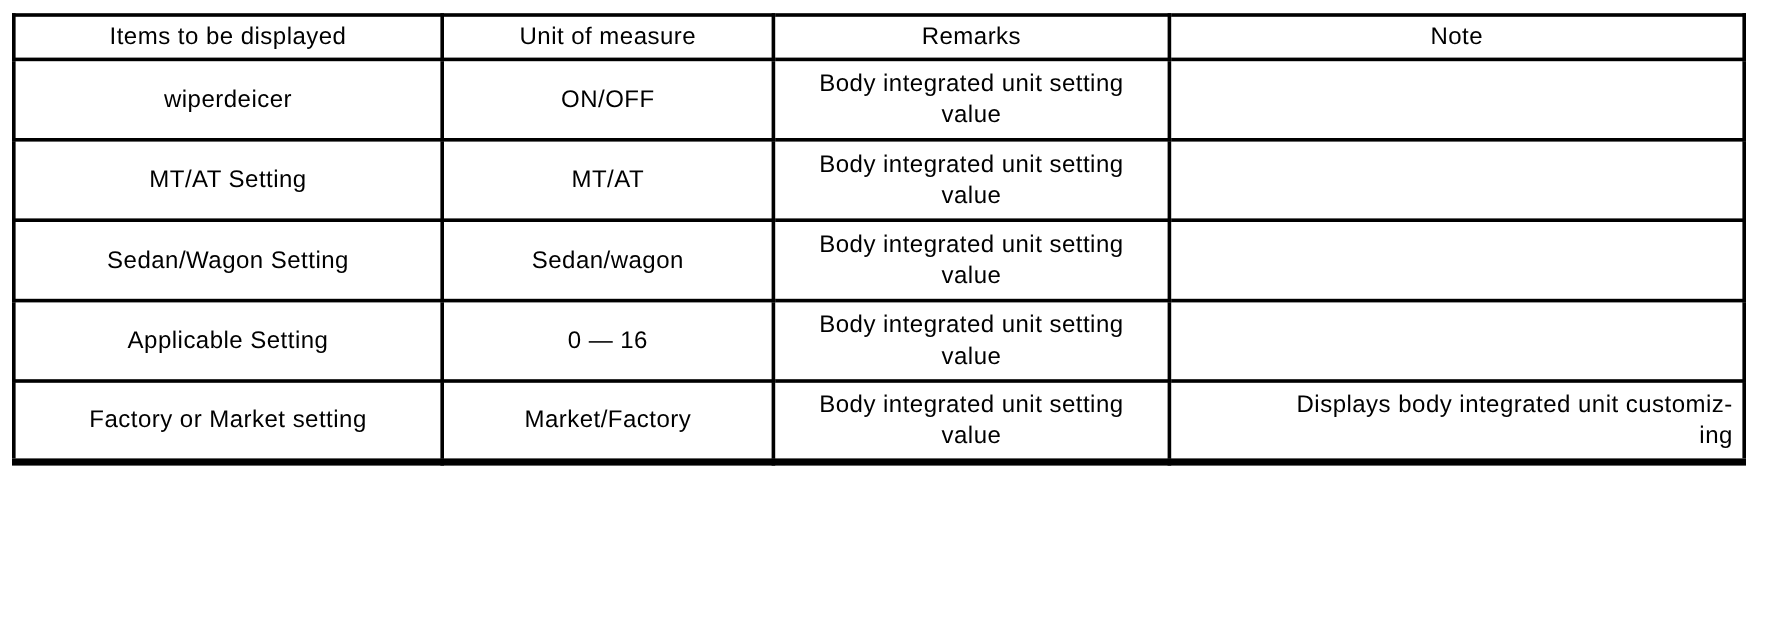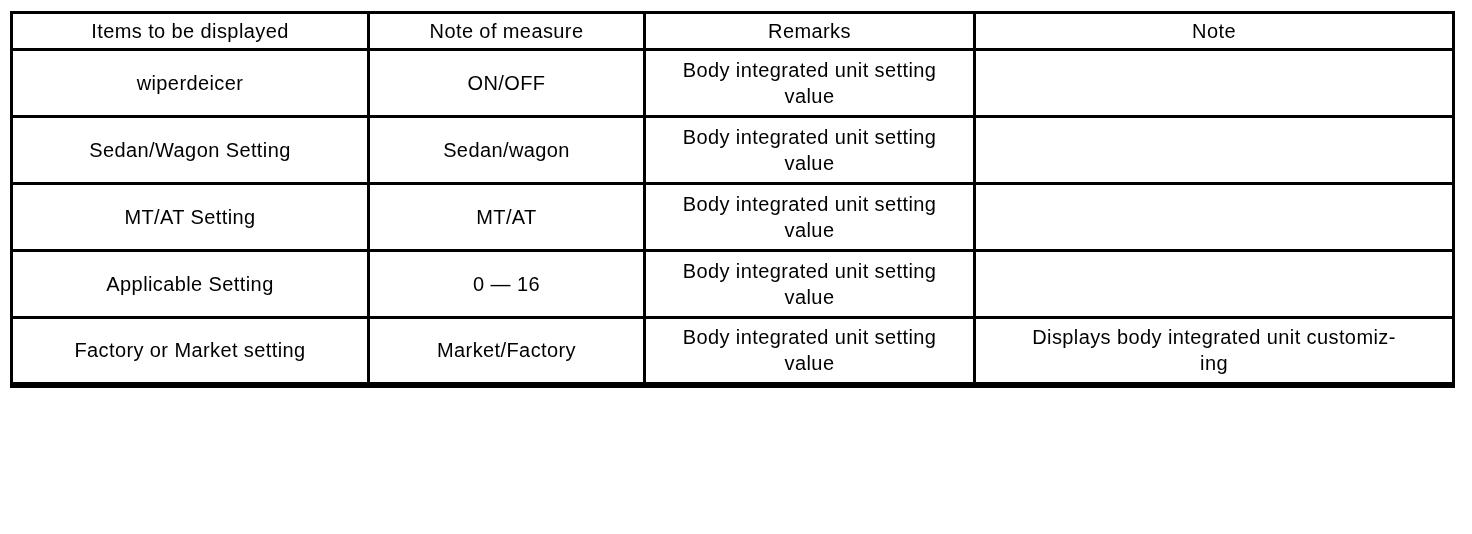--- a/index.html
+++ b/index.html
@@ -59,60 +59,60 @@
     text-align: center;
     padding-left: 12px;
   }
   td.col-unit {
     text-align: center;
   }
   td.col-remarks {
     text-align: center;
   }
   td.col-note {
-    text-align: center;
+    text-align: right;
     padding-left: 10px;
   }
 </style>
 </head>
 <body>
 
 <table class="doc-table">
   <colgroup>
     <col style="width:357px">
     <col style="width:276px">
     <col style="width:330px">
     <col style="width:479px">
   </colgroup>
   <thead>
     <tr>
       <th>Items to be displayed</th>
-      <th>Note of measure</th>
+      <th>Unit of measure</th>
       <th>Remarks</th>
       <th>Note</th>
     </tr>
   </thead>
   <tbody>
       <tr>
         <td class="col-item">wiperdeicer</td>
         <td class="col-unit">ON/OFF</td>
         <td class="col-remarks">Body integrated unit setting
 value</td>
         <td class="col-note"></td>
       </tr>
       <tr>
-        <td class="col-item">Sedan/Wagon Setting</td>
-        <td class="col-unit">Sedan/wagon</td>
+        <td class="col-item">MT/AT Setting</td>
+        <td class="col-unit">MT/AT</td>
         <td class="col-remarks">Body integrated unit setting
 value</td>
         <td class="col-note"></td>
       </tr>
       <tr>
-        <td class="col-item">MT/AT Setting</td>
-        <td class="col-unit">MT/AT</td>
+        <td class="col-item">Sedan/Wagon Setting</td>
+        <td class="col-unit">Sedan/wagon</td>
         <td class="col-remarks">Body integrated unit setting
 value</td>
         <td class="col-note"></td>
       </tr>
       <tr>
         <td class="col-item">Applicable Setting</td>
         <td class="col-unit">0 — 16</td>
         <td class="col-remarks">Body integrated unit setting
 value</td>
         <td class="col-note"></td>

